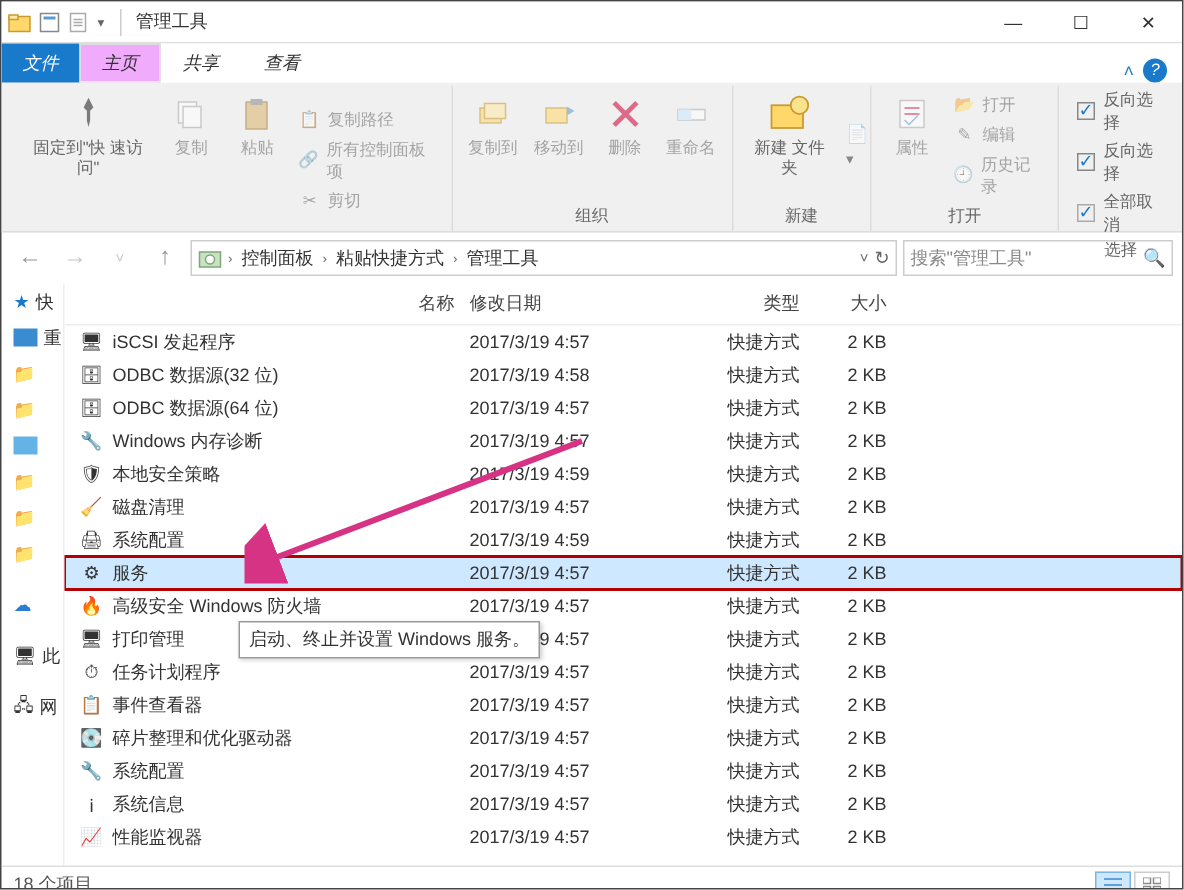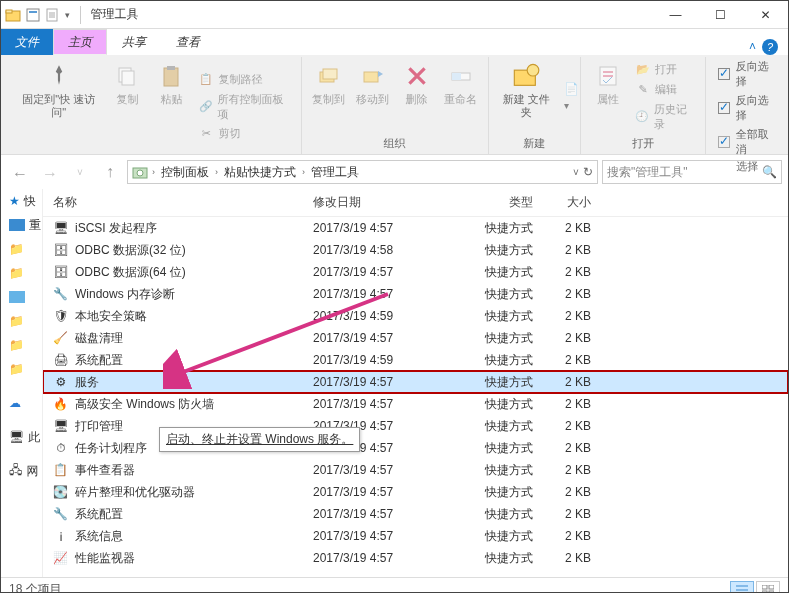--- a/index.html
+++ b/index.html
@@ -34,34 +34,34 @@
   .addrbar .chev { color: #666; font-size: 9px; padding: 0 2px; }
   .searchbox { width: 180px; height: 24px; border: 1px solid #ccc; display: flex; align-items: center; padding: 0 4px; color: #888; position: relative; }
   .searchbox .magnifier { margin-left: auto; }
   .content { display: flex; height: 388px; }
   .sidebar { width: 42px; border-right: 1px solid #eee; overflow: hidden; }
   .navitem { display: flex; align-items: center; height: 24px; padding-left: 8px; gap: 4px; white-space: nowrap; }
   .mini-icon { width: 16px; height: 16px; flex: none; }
   .filelist { flex: 1; overflow: hidden; position: relative; }
   .colhead { display: flex; height: 28px; align-items: center; border-bottom: 1px solid #eee; color: #444; }
   .colhead .col { padding-left: 10px; }
-  .c-name { width: 260px; }
+  .c-name { width: 260px; text-align: right; }
   .c-date { width: 120px; }
   .c-type { width: 110px; text-align: right; }
   .c-size { width: 70px; text-align: right; padding-right: 12px; }
   .row { display: flex; height: 22px; align-items: center; }
   .row.sel { background: #cde8ff; outline: 2px solid #b30000; outline-offset: -1px; }
   .row .cell { padding-left: 10px; white-space: nowrap; overflow: hidden; }
   .row .c-name { display: flex; align-items: center; gap: 6px; }
   .foldericon { width: 16px; height: 16px; flex: none; display: flex; align-items: center; justify-content: center; }
   .statusbar { height: 24px; border-top: 1px solid #ddd; display: flex; align-items: center; padding: 0 8px; color: #555; }
   .statusbar .right { margin-left: auto; display: flex; gap: 2px; }
   .viewbtn { width: 24px; height: 18px; border: 1px solid #ccc; display: flex; align-items: center; justify-content: center; }
   .viewbtn.active { background: #cde8ff; border-color: #7bb6e6; }
-  .tooltip { position: absolute; left: 116px; top: 238px; background: #fff; border: 1px solid #999; padding: 3px 6px; box-shadow: 1px 1px 3px rgba(0,0,0,.2); z-index: 50; text-decoration: underline; }
+  .tooltip { position: absolute; left: 116px; top: 225px; background: #fff; border: 1px solid #999; padding: 3px 6px; box-shadow: 1px 1px 3px rgba(0,0,0,.2); z-index: 50; }
   .arrow-anno { position: absolute; z-index: 40; pointer-events: none; }
   .checkbox { width: 12px; height: 12px; border: 1px solid #888; display: inline-block; position: relative; }
   .checkbox::after { content: "✓"; position: absolute; top: -3px; left: 0; font-size: 12px; color: #1979ca; }
   .refresh { margin-left: auto; display: flex; align-items: center; gap: 4px; color: #666; }
 </style>
 </head>
 <body>
 
 <div class="titlebar">
   <div class="icons">

